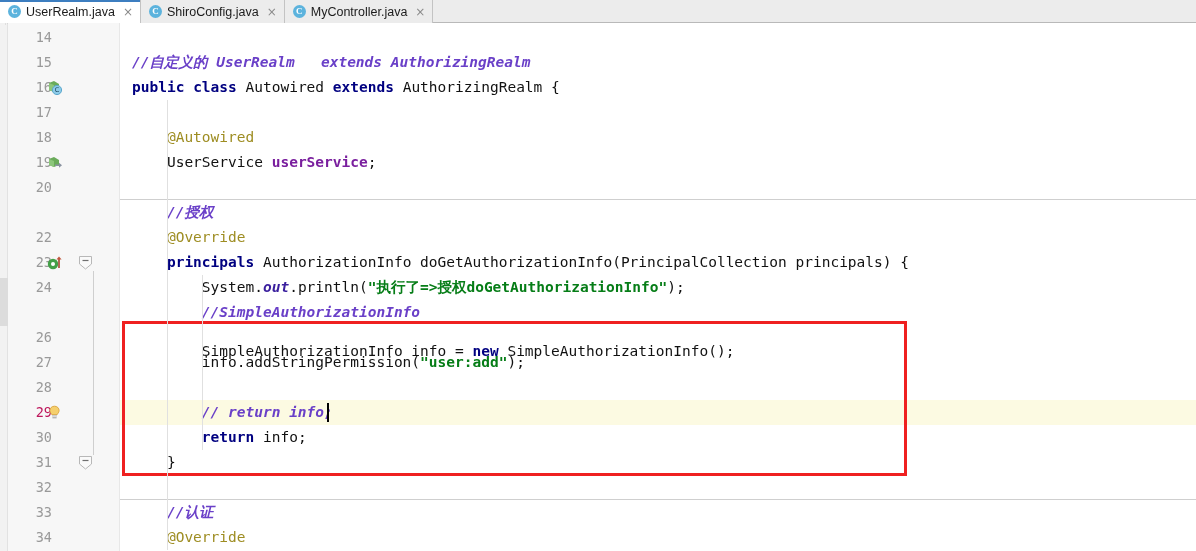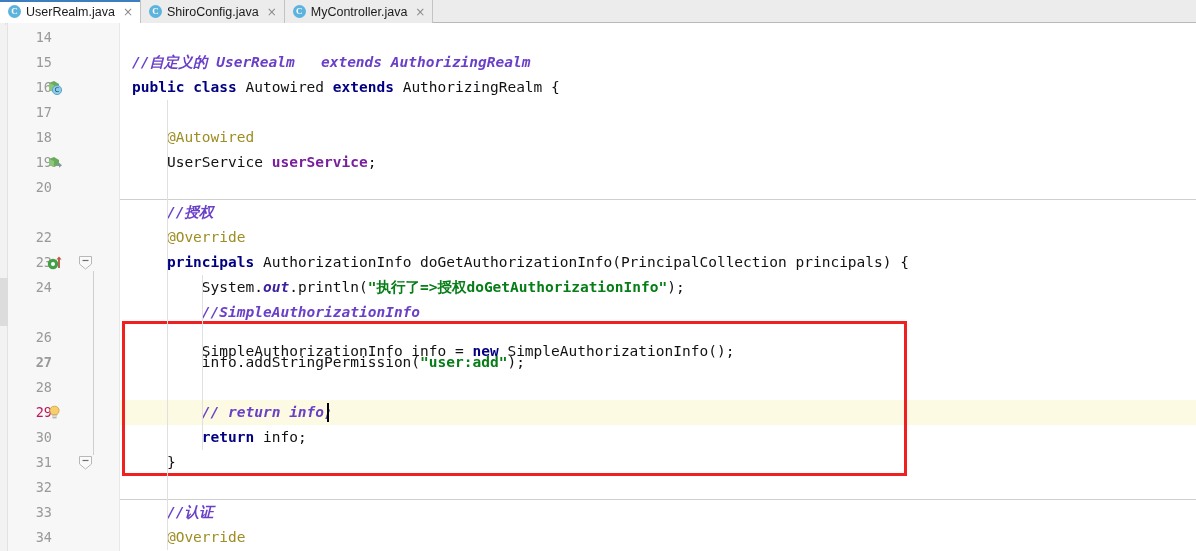--- a/index.html
+++ b/index.html
@@ -299,21 +299,21 @@
               <path d="M1.5 1.5 L13.5 1.5 L13.5 9 L7.5 14 L1.5 9 Z" fill="#fafafa" stroke="#b8b8b8" stroke-width="1"></path>
               <path d="M4.5 5.5 L10.5 5.5" stroke="#6f6f6f" stroke-width="1.2"></path>
             </svg></div>
         </div>
         <div class="lrow" style="top: 252px;">
           <div class="lnum">24</div>
         </div>
         <div class="lrow" style="top: 302px;">
           <div class="lnum">26</div>
         </div>
-        <div class="lrow" style="top: 327px; font-weight: bold;">
+        <div class="lrow" style="top: 327px;">
           <div class="lnum">27</div>
         </div>
         <div class="lrow" style="top: 352px;">
           <div class="lnum">28</div>
         </div>
         <div class="lrow" style="top: 377px;">
           <div class="lnum cur">29</div>
           <div class="gicon"><svg width="17" height="17" viewBox="0 0 17 17">
               <path d="M8.5 2.2 C5.6 2.2 3.9 4.3 3.9 6.5 C3.9 8.4 5.3 9.4 5.8 10.6 L11.2 10.6 C11.7 9.4 13.1 8.4 13.1 6.5 C13.1 4.3 11.4 2.2 8.5 2.2 Z" fill="#f5cf6d" stroke="#d8a33c" stroke-width="0.9"></path>
               <rect x="6" y="11.1" width="5" height="1.5" fill="#c9c9c9"></rect>

